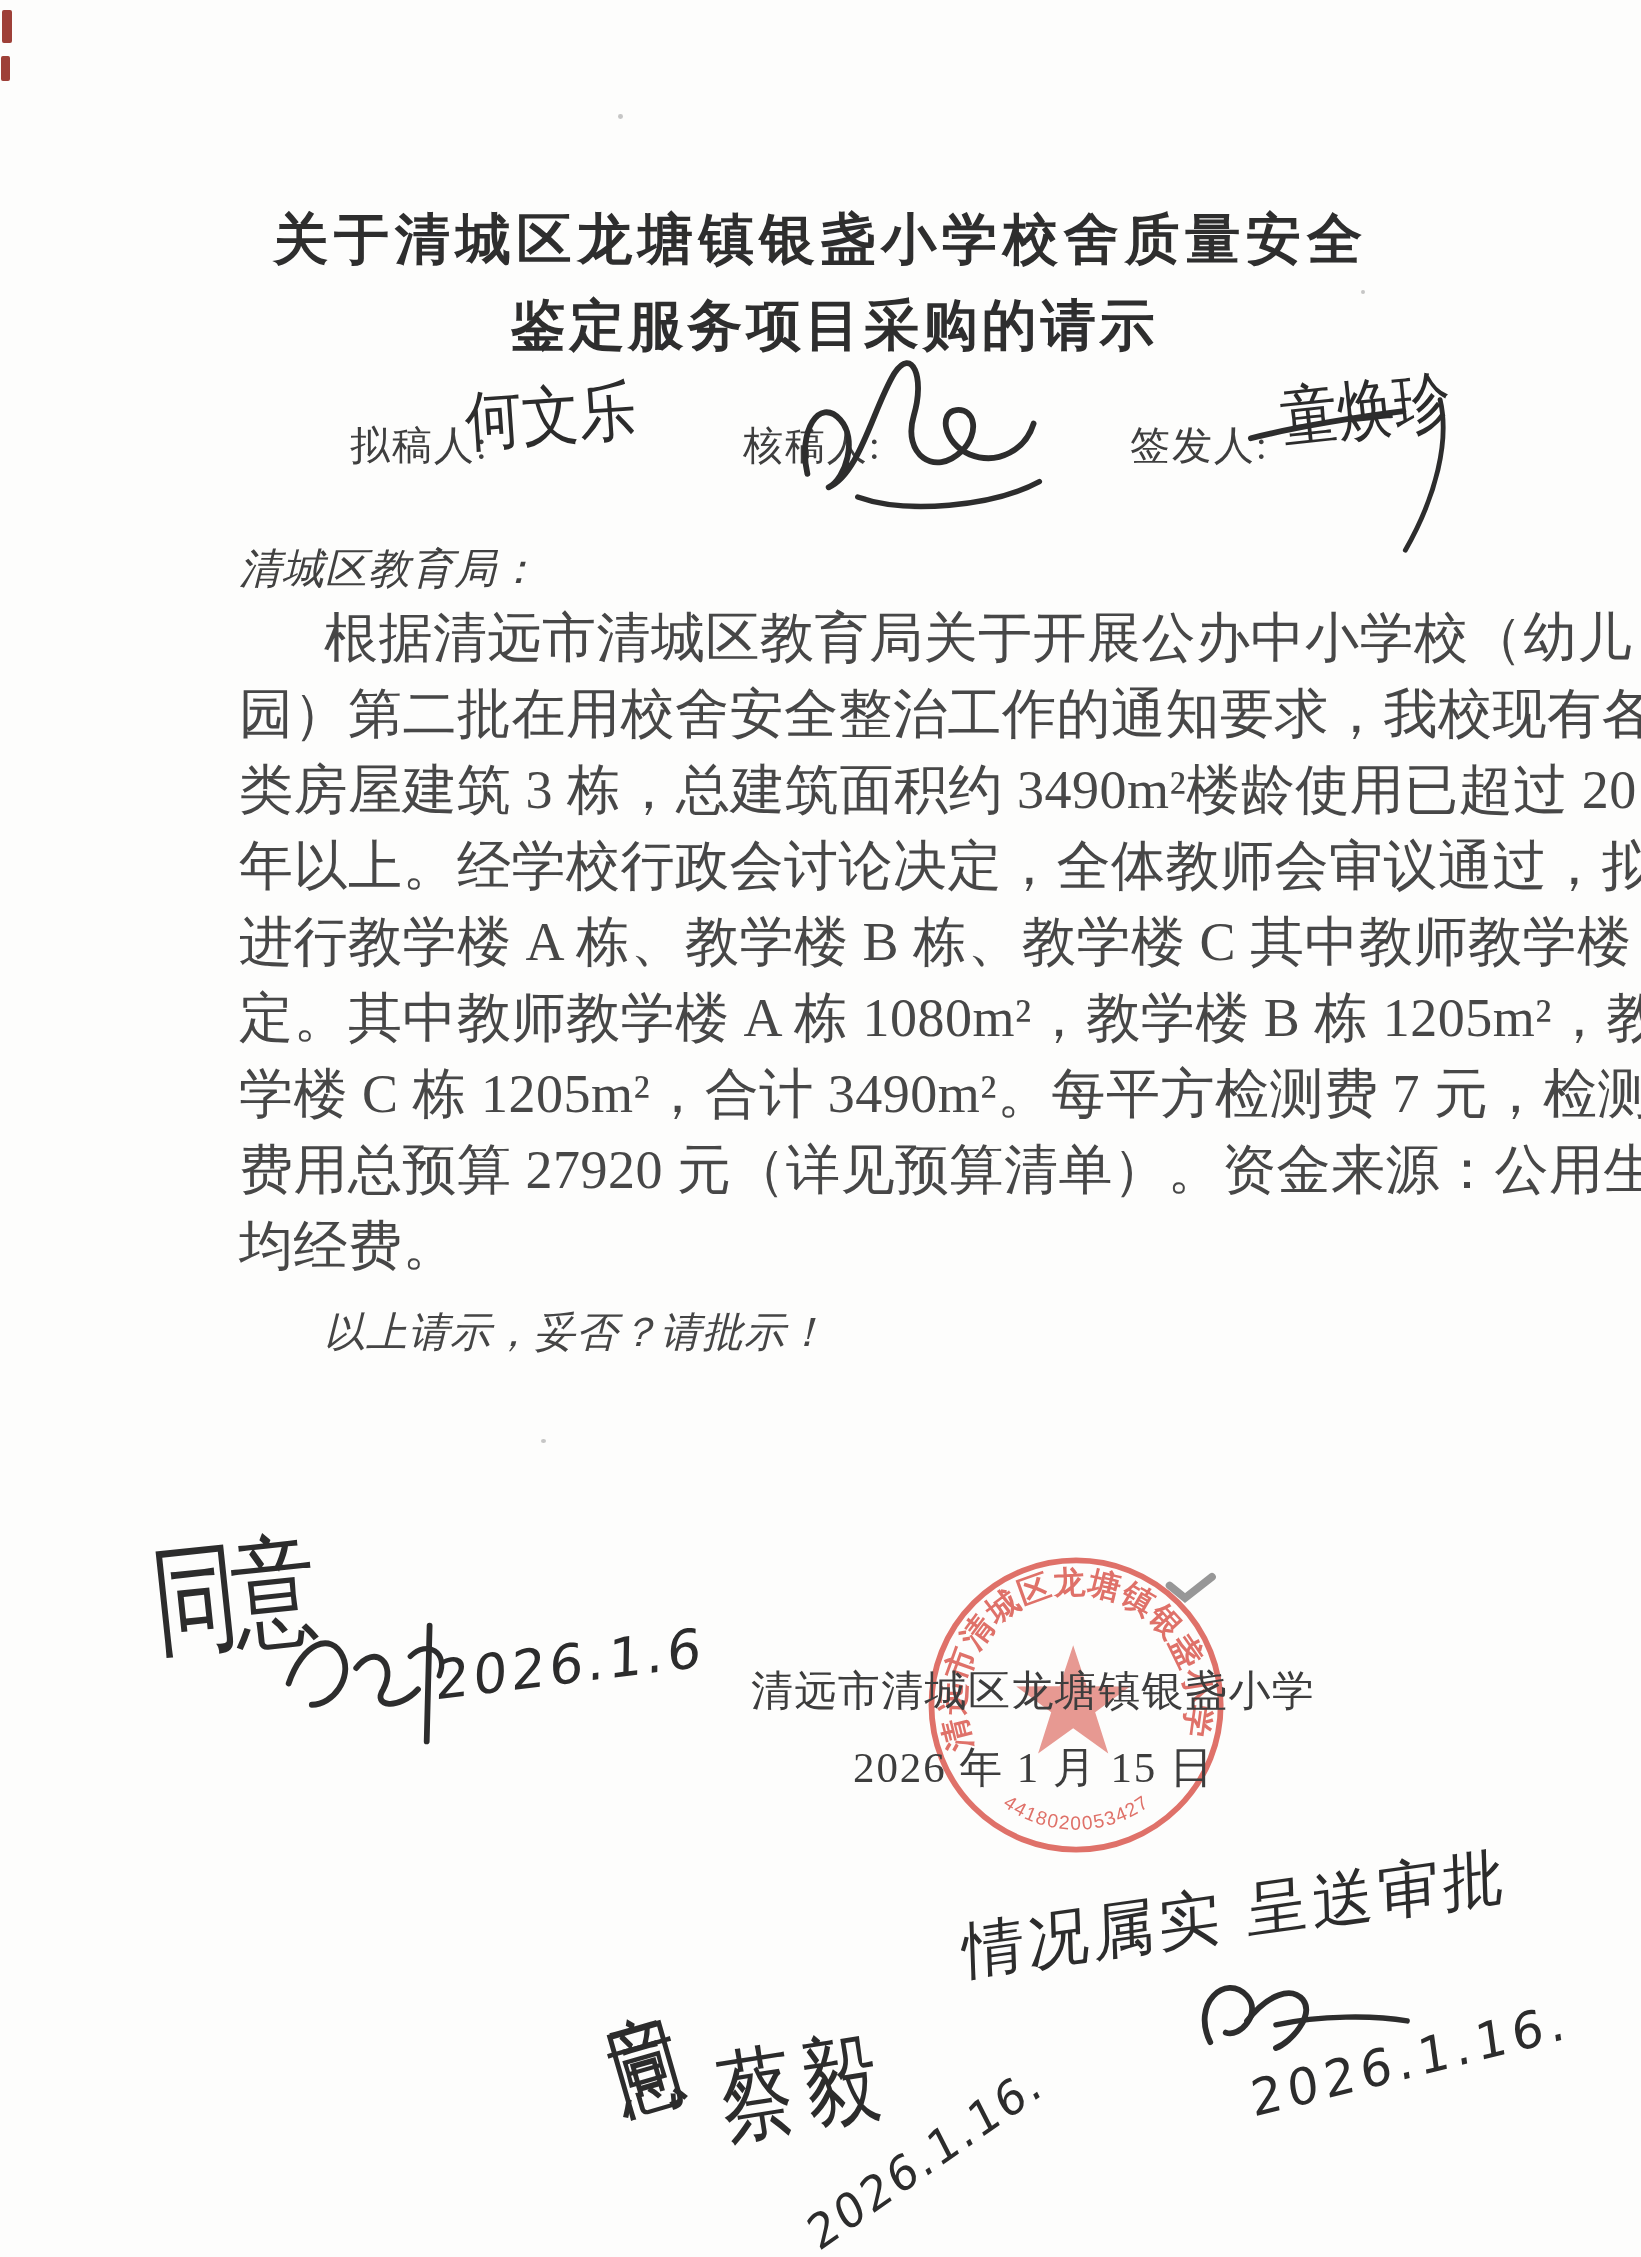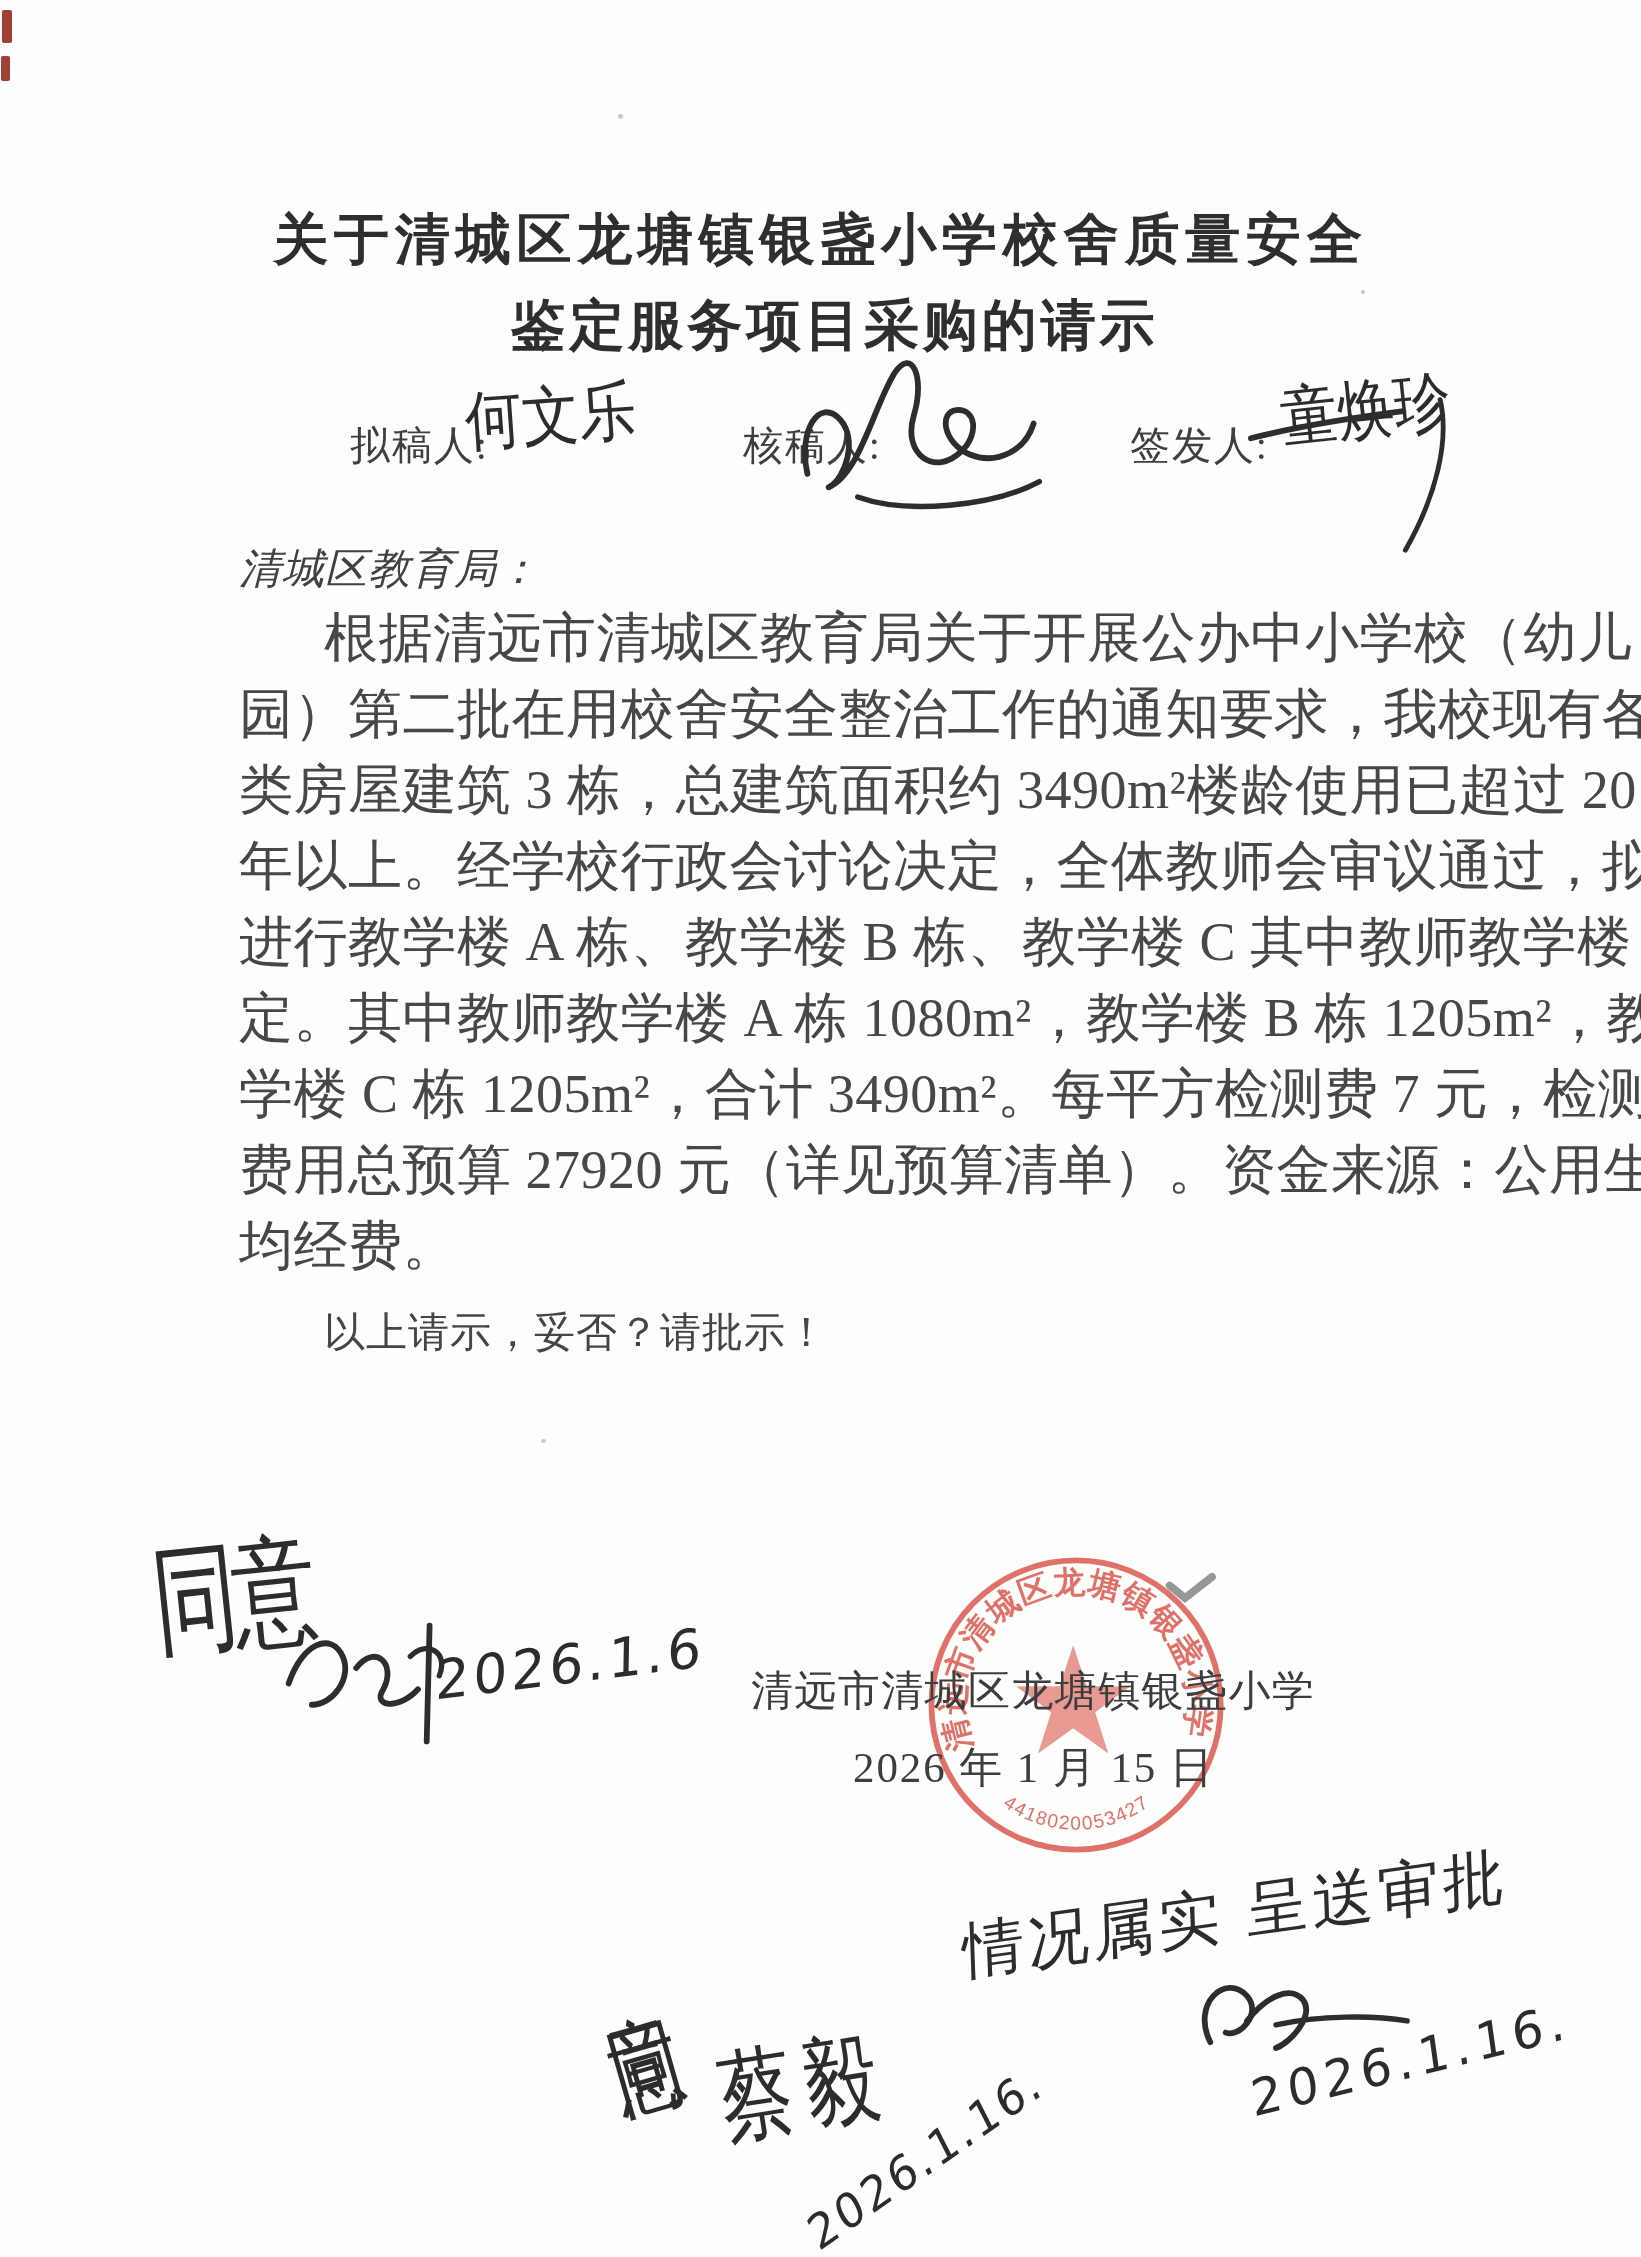--- a/index.html
+++ b/index.html
@@ -26,21 +26,21 @@
   
   .salutation{font-size:42px; color:#414141; letter-spacing:1px;}
   .body-block{width:1155px;}
   .bline{
     font-size:54px; line-height:76px; height:76px; color:#474747;
     text-align:justify; text-align-last:justify; text-justify:inter-character;
     white-space:nowrap; letter-spacing:0.5px;
   }
   .bline.nojust{text-align-last:left;}
   .bline.indent{text-indent:85px;}
-  .closing{font-size:41px; color:#454545; letter-spacing:1px;}
+  .closing{font-size:41px; color:#454545; letter-spacing:1px;font-style:italic;}
   
   .typed{font-size:42px; color:#3d3d3d; white-space:nowrap;}
   
   .hw{transform-origin:left top; white-space:nowrap;}
   svg.scrawl path{fill:none; stroke:#2d2d2d; stroke-linecap:round; stroke-linejoin:round;}
   .speck{position:absolute; background:#8f8f8f; border-radius:50%; opacity:.5;}
   .red-mark{position:absolute; background:#8d1f15; opacity:.85; border-radius:1.9px;}
 </style>
 </head>
 <body>

